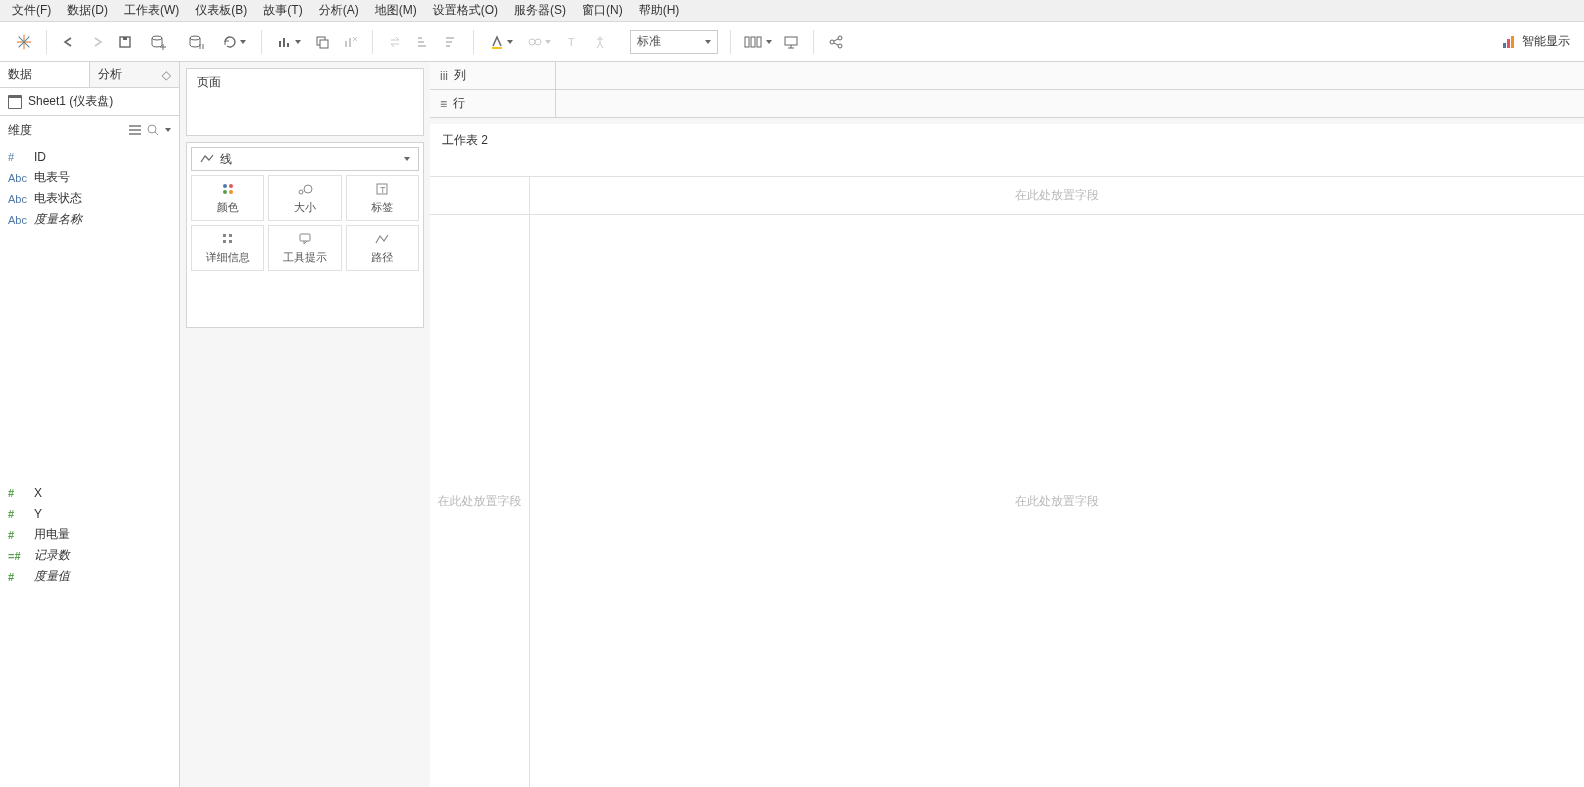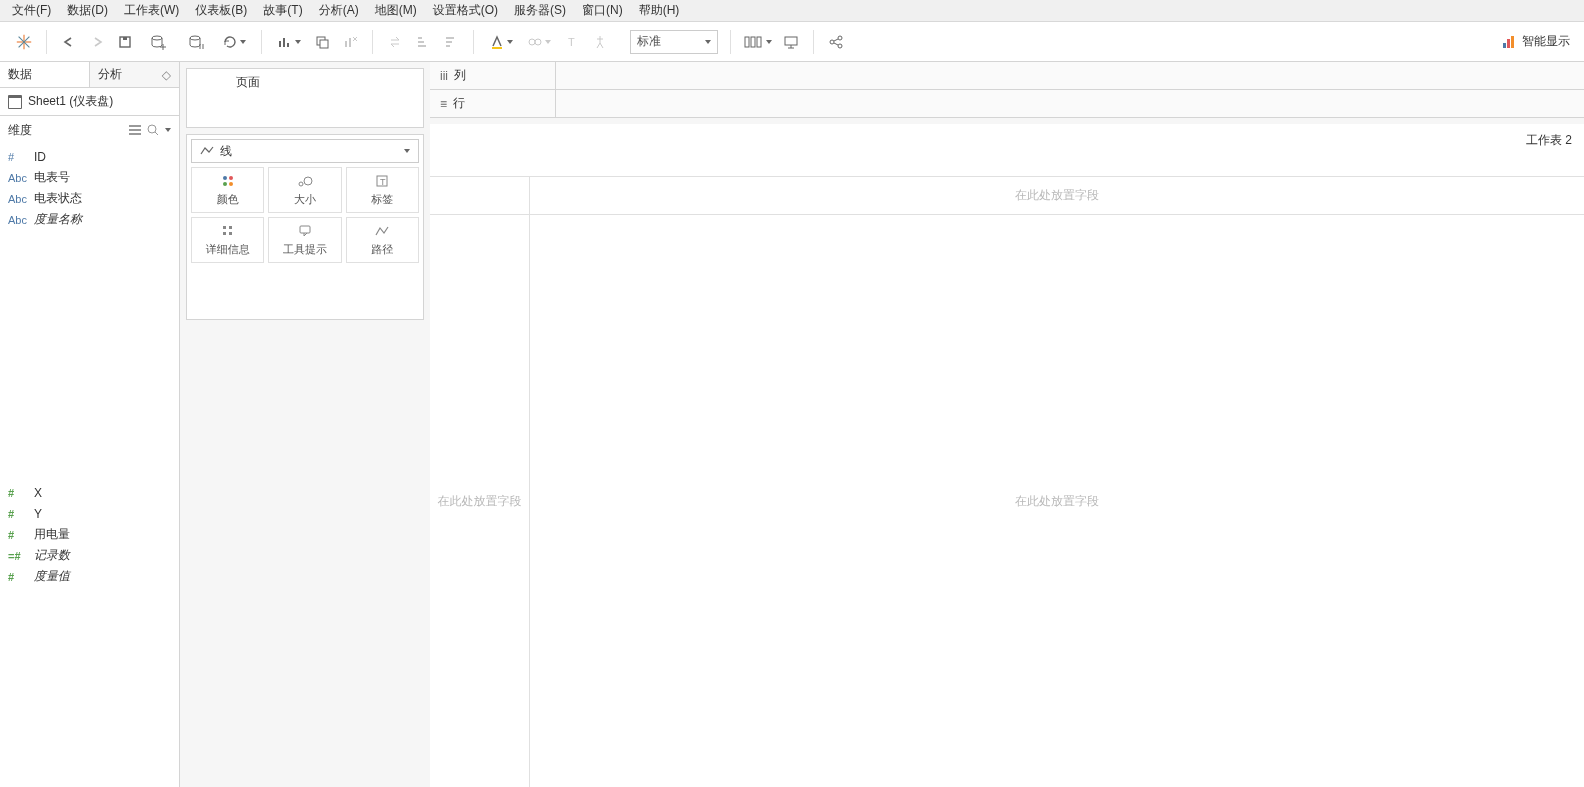--- a/index.html
+++ b/index.html
@@ -43,30 +43,30 @@
 .field .ftype.green { color: #59a14f; font-weight: bold; }
 .field .fname.italic { font-style: italic; }
 .gap-fill { flex: 1; }
 .measures-head { border-top: 1px solid #e8e8e8; }
 
 
 .cards-pane { width: 250px; display: flex; flex-direction: column; background: #f6f6f6; padding: 6px; gap: 6px; }
 .card { background: #fff; border: 1px solid #d4d4d4; }
 .card-title { height: 26px; display: flex; align-items: center; padding: 0 10px; font-size: 12px; border-bottom: 1px solid #e8e8e8; }
 .card-title.noborder { border-bottom: none; }
-.card.pages { height: 60px; padding-left: 39px; }
+.card.pages { height: 68px; }
 .card.filters { height: 72px; }
 .card.marks { min-height: 186px; }
 .mark-type-sel { height: 24px; margin: 4px; border: 1px solid #ccc; display: flex; align-items: center; justify-content: space-between; padding: 0 8px; font-size: 12px; }
 .mark-grid { display: grid; grid-template-columns: repeat(3, 1fr); gap: 4px; padding: 0 4px 4px 4px; }
 .mark-cell { border: 1px solid #e0e0e0; height: 46px; display: flex; flex-direction: column; align-items: center; justify-content: center; gap: 3px; font-size: 11px; color: #555; cursor: pointer; }
 .mark-cell .mi { height: 16px; display: flex; align-items: center; justify-content: center; color: #888; }
 
 
-.view { flex: 1; display: flex; flex-direction: column; text-align: right; }
+.view { flex: 1; display: flex; flex-direction: column; }
 .shelf { display: flex; align-items: center; height: 28px; border-bottom: 1px solid #d4d4d4; }
 .shelf .label { width: 126px; display: flex; align-items: center; gap: 6px; padding: 0 10px; font-size: 12px; border-right: 1px solid #d4d4d4; height: 100%; background: #fafafa; }
 .shelf .drop { flex: 1; background: #fafafa; height: 100%; }
 .shelf-icon { color: #666; }
 .sheet-area { flex: 1; display: flex; flex-direction: column; border-top: 6px solid #f6f6f6; }
 .sheet-title { font-size: 12px; padding: 8px 12px; }
 .sheet-canvas { flex: 1; display: flex; flex-direction: column; border-top: 1px solid #e0e0e0; margin-top: 19px; }
 .canvas-top { height: 38px; display: flex; border-bottom: 1px solid #e0e0e0; }
 .canvas-top .left-gap { width: 100px; border-right: 1px solid #e0e0e0; }
 .canvas-top .topdrop { flex: 1; display: flex; align-items: center; justify-content: center; color: #b8b8b8; font-size: 12px; }

